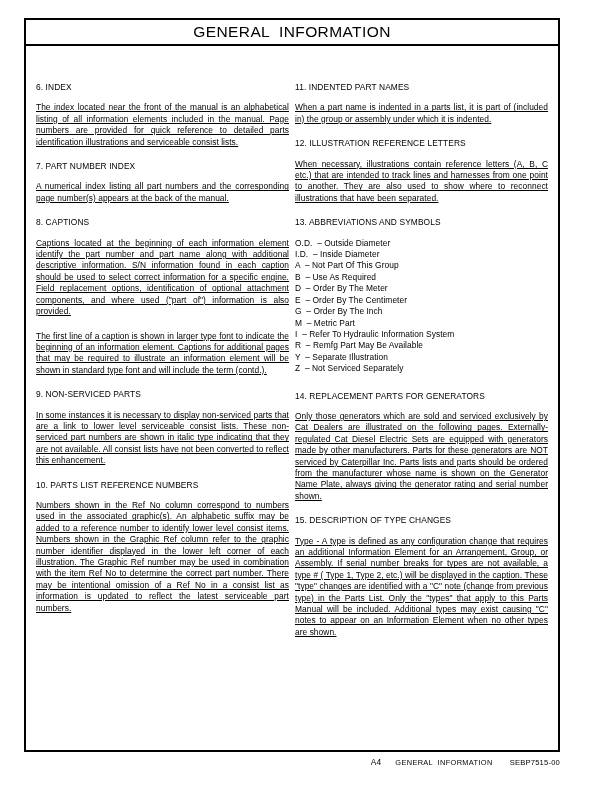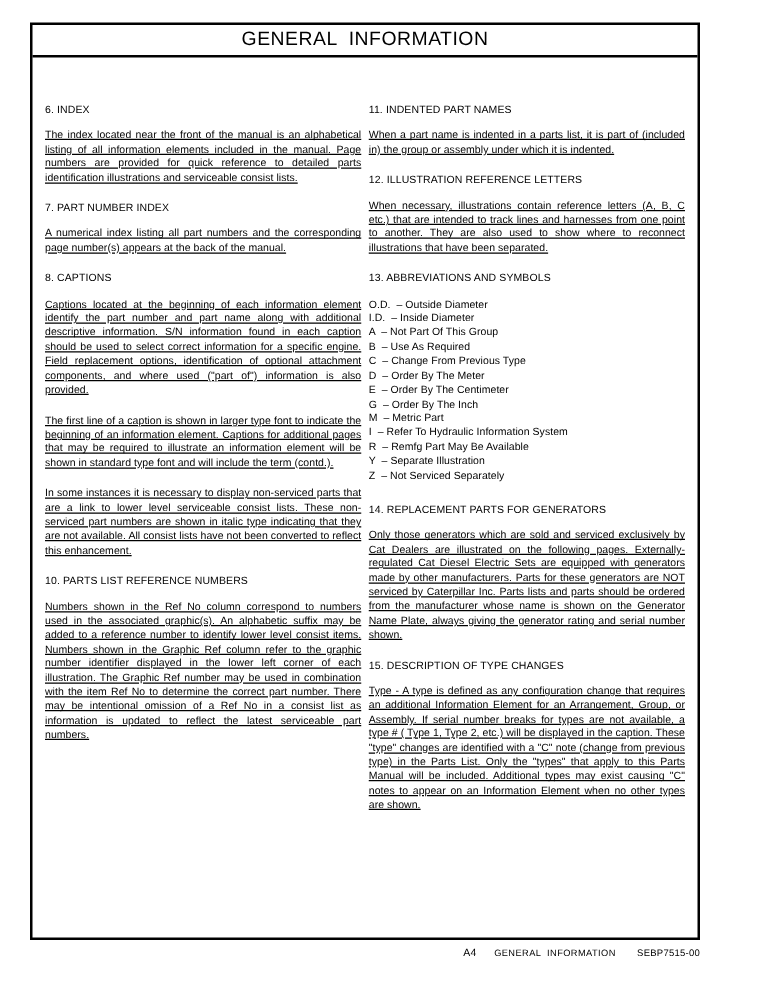--- a/index.html
+++ b/index.html
@@ -135,20 +135,21 @@
         <h2 class="sec-head">6. INDEX</h2>
         <p class="body">The index located near the front of the manual is an alphabetical listing of all information elements included in the manual. Page numbers are provided for quick reference to detailed parts identification illustrations and serviceable consist lists.</p>
 
         <h2 class="sec-head">7. PART NUMBER INDEX</h2>
         <p class="body">A numerical index listing all part numbers and the corresponding page number(s) appears at the back of the manual.</p>
 
         <h2 class="sec-head">8. CAPTIONS</h2>
         <p class="body">Captions located at the beginning of each information element identify the part number and part name along with additional descriptive information. S/N information found in each caption should be used to select correct information for a specific engine. Field replacement options, identification of optional attachment components, and where used ("part of") information is also provided.</p>
         <p class="body">The first line of a caption is shown in larger type font to indicate the beginning of an information element. Captions for additional pages that may be required to illustrate an information element will be shown in standard type font and will include the term (contd.).</p>
 
+        <h2 class="sec-head">9. NON-SERVICED PARTS</h2>
         <p class="body">In some instances it is necessary to display non-serviced parts that are a link to lower level serviceable consist lists. These non-serviced part numbers are shown in italic type indicating that they are not available. All consist lists have not been converted to reflect this enhancement.</p>
 
         <h2 class="sec-head">10. PARTS LIST REFERENCE NUMBERS</h2>
         <p class="body last">Numbers shown in the Ref No column correspond to numbers used in the associated graphic(s). An alphabetic suffix may be added to a reference number to identify lower level consist items. Numbers shown in the Graphic Ref column refer to the graphic number identifier displayed in the lower left corner of each illustration. The Graphic Ref number may be used in combination with the item Ref No to determine the correct part number. There may be intentional omission of a Ref No in a consist list as information is updated to reflect the latest serviceable part numbers.</p>
 
       </div>
 
       <div class="col col-right">
 
         <h2 class="sec-head">11. INDENTED PART NAMES</h2>
@@ -156,21 +157,20 @@
 
         <h2 class="sec-head">12. ILLUSTRATION REFERENCE LETTERS</h2>
         <p class="body">When necessary, illustrations contain reference letters (A, B, C etc.) that are intended to track lines and harnesses from one point to another. They are also used to show where to reconnect illustrations that have been separated.</p>
 
         <h2 class="sec-head">13. ABBREVIATIONS AND SYMBOLS</h2>
         <ul class="abbr-list">
           <li>O.D.  – Outside Diameter</li>
           <li>I.D.  – Inside Diameter</li>
           <li>A  – Not Part Of This Group</li>
           <li>B  – Use As Required</li>
-          <li>C  – Change From Previous Type</li>
           <li>D  – Order By The Meter</li>
           <li>E  – Order By The Centimeter</li>
           <li>G  – Order By The Inch</li>
           <li>M  – Metric Part</li>
           <li>I  – Refer To Hydraulic Information System</li>
           <li>R  – Remfg Part May Be Available</li>
           <li>Y  – Separate Illustration</li>
           <li>Z  – Not Serviced Separately</li>
         </ul>
 

